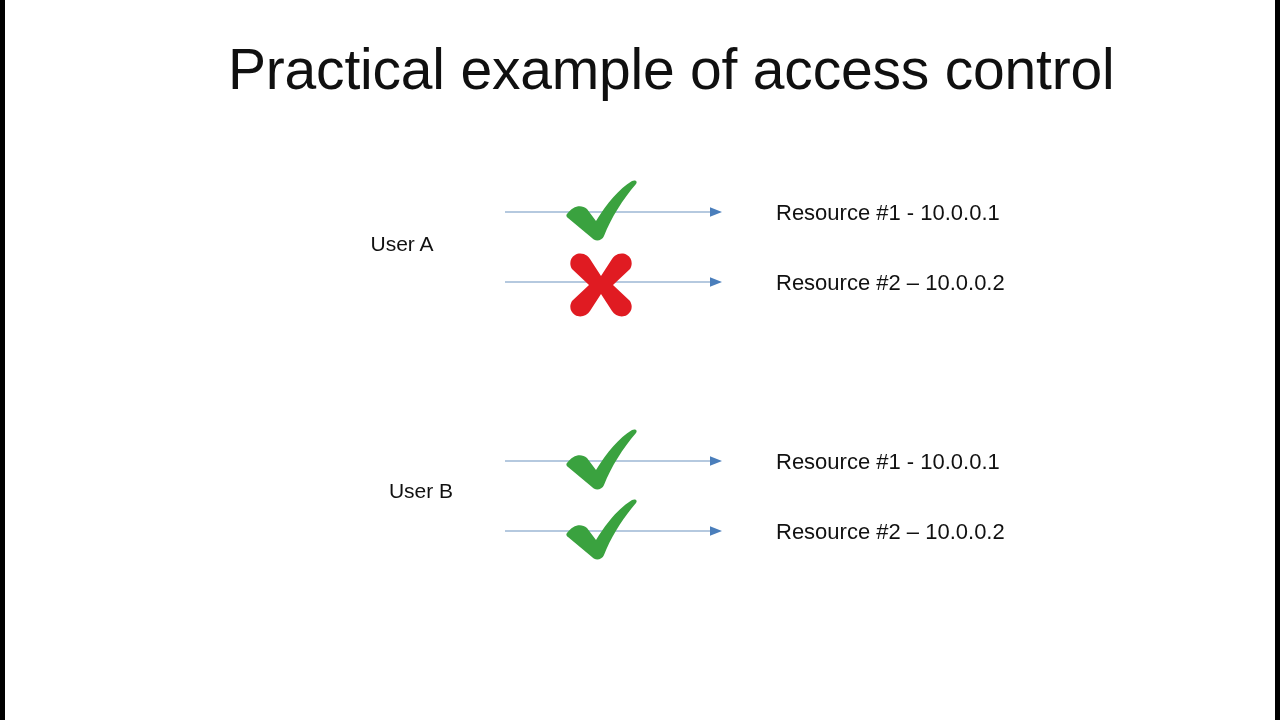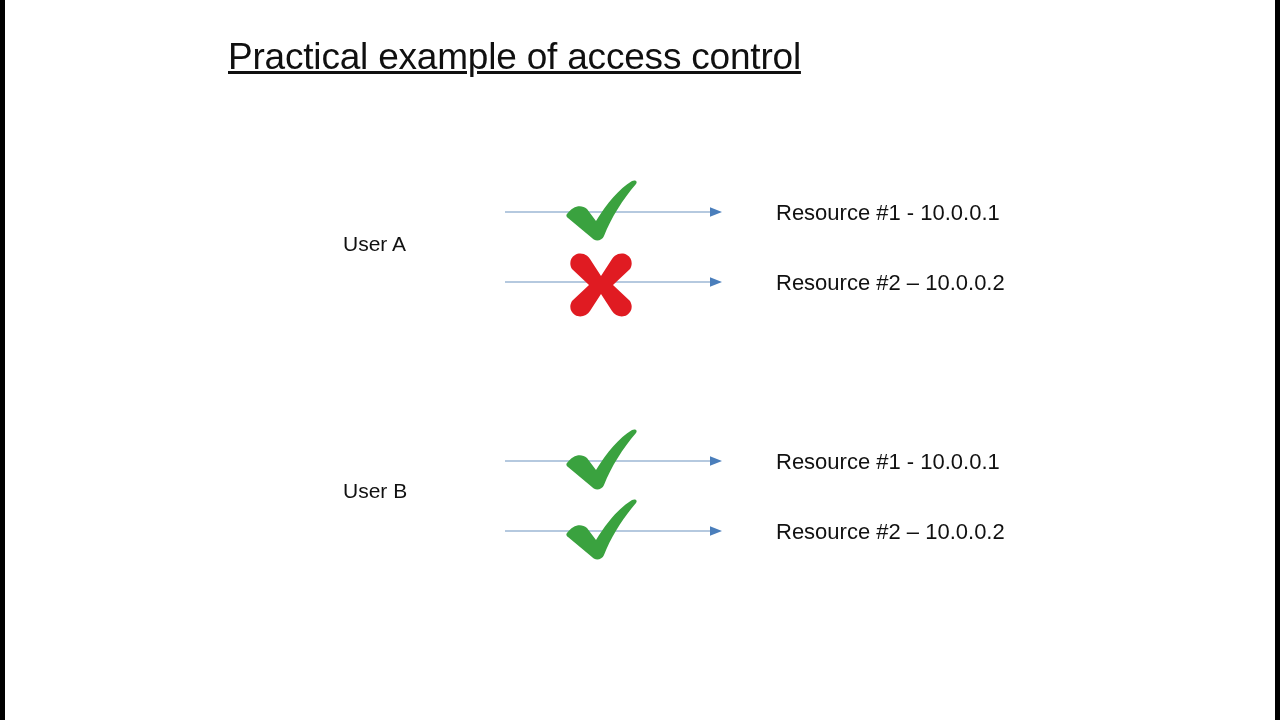--- a/index.html
+++ b/index.html
@@ -25,34 +25,34 @@
     height: 720px;
     background: #000000;
   }
   .edge-bar.left  { left: 0; }
   .edge-bar.right { right: 0; }
 
   #title {
     position: absolute;
     left: 228px;
     top: 36px;
-    font-size: 37px;
+    font-size: 57px;
     font-weight: 400;
     letter-spacing: -0.2px;
     color: #101010;
     white-space: nowrap;
-    text-decoration: underline;
   }
 
   .user-label {
     position: absolute;
     font-size: 21px;
     font-weight: 400;
     color: #111111;
     white-space: nowrap;
+    text-align: center;
   }
 
   .resource-label {
     position: absolute;
     font-size: 22px;
     font-weight: 400;
     color: #111111;
     white-space: nowrap;
   }
 
@@ -105,21 +105,21 @@
   </div>
   <div class="mark" style="left:566px; top:252px;">
     <svg width="70" height="66" viewBox="0 0 70 66">
       <path d="M9 3 C14 0, 21 2, 24 7 L35 24 L46 7 C49 2, 56 0, 61 3 C66 6, 67 12, 64 17
                L47 33 L64 49 C67 54, 66 60, 61 63 C56 66, 49 64, 46 59 L35 42 L24 59
                C21 64, 14 66, 9 63 C4 60, 3 54, 6 49 L23 33 L6 17 C3 12, 4 6, 9 3 Z" fill="#e01b22"></path>
     </svg>
   </div>
   <div class="resource-label" style="left:776px; top:270px;">Resource #2 – 10.0.0.2</div>
 
-  <div class="user-label" style="left:343px; top:479px; width:118px;">User B</div>
+  <div class="user-label" style="left:362px; top:479px; width:118px;">User B</div>
 
   <div class="arrow" style="left:505px; top:454px; width:218px;">
     <svg width="218" height="14" viewBox="0 0 218 14">
       <line x1="0" y1="7" x2="206" y2="7" stroke="#9db7d4" stroke-width="1.6"></line>
       <polygon points="205,2.2 217,7 205,11.8" fill="#4a7ebb"></polygon>
     </svg>
   </div>
   <div class="mark" style="left:563px; top:427px;">
     <svg width="78" height="68" viewBox="0 0 78 68">
       <path d="M4 36 C10 28, 18 26, 24 31 L33 43 C44 25, 56 11, 69 3 C72 1.5, 75 3, 73 6

